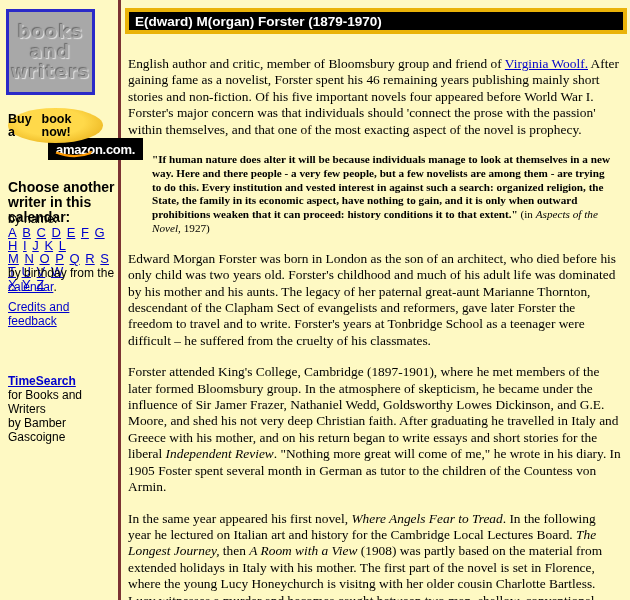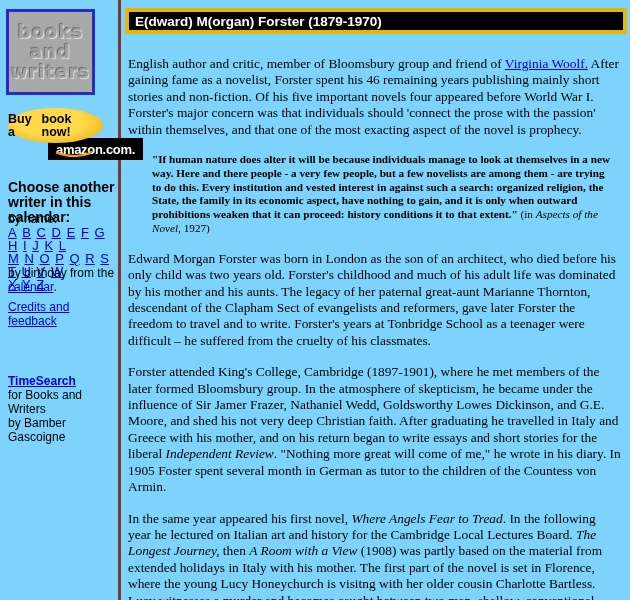--- a/index.html
+++ b/index.html
@@ -1,19 +1,19 @@
 <!DOCTYPE html>
 <html><head>
 <meta charset="utf-8">
 <style>
   * { margin:0; padding:0; box-sizing:border-box; }
   html,body { background:#fff; }
   body { width:630px; height:600px; overflow:hidden; position:relative;
          font-family:"Liberation Sans", sans-serif; color:#000; }
-  .page { position:absolute; left:0; top:0; width:630px; height:600px; background:#7dd3fc; }
+  .page { position:absolute; left:0; top:0; width:630px; height:600px; background:#fef9c3; }
 
   
   .sidebar { position:absolute; left:0; top:0; width:118px; height:600px; font-size:12px; }
   .divider { position:absolute; left:118px; top:0; width:3px; height:600px; background:#7b3333; }
 
   .logo-box { position:absolute; left:6px; top:9px; width:89px; height:86px;
               background:#a8a8a8; border:3px solid #2a2ac8;
               display:flex; flex-direction:column; align-items:center; justify-content:center; cursor:pointer; }
   .logo-line { font-weight:bold; font-size:18px; line-height:20px; color:#a2a2a2; letter-spacing:1px;
                font-family:"DejaVu Sans", sans-serif;

